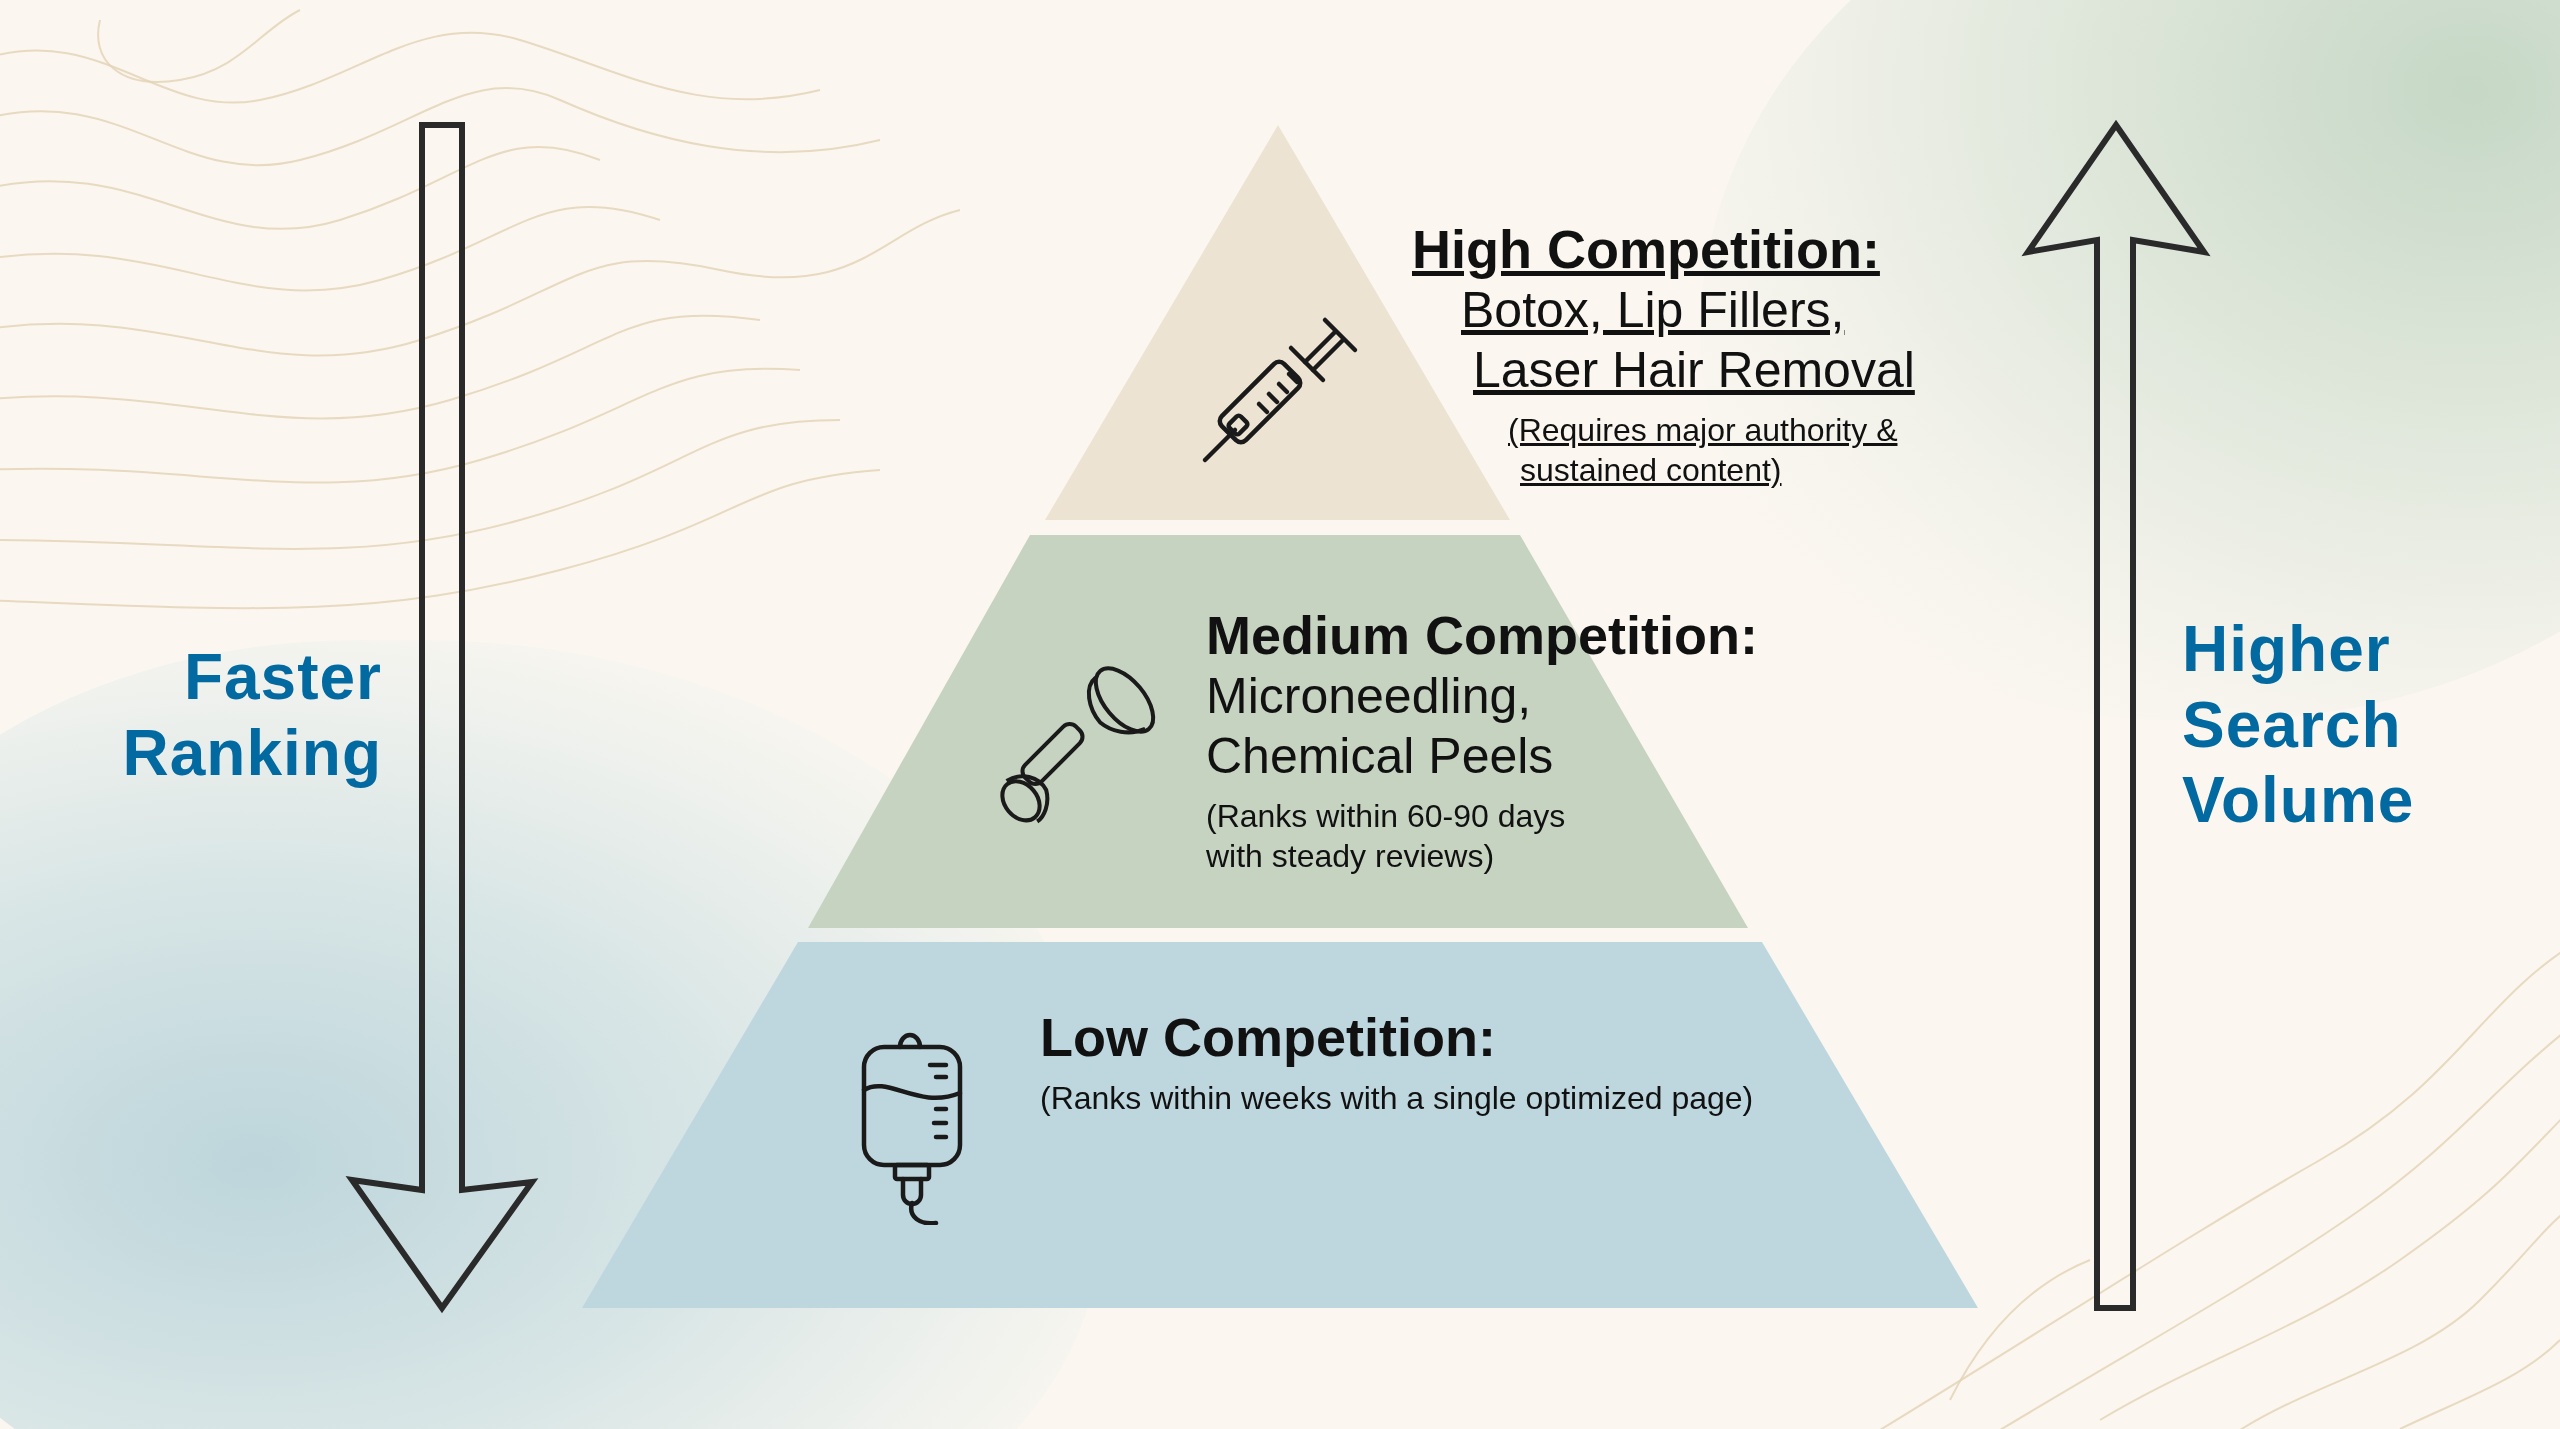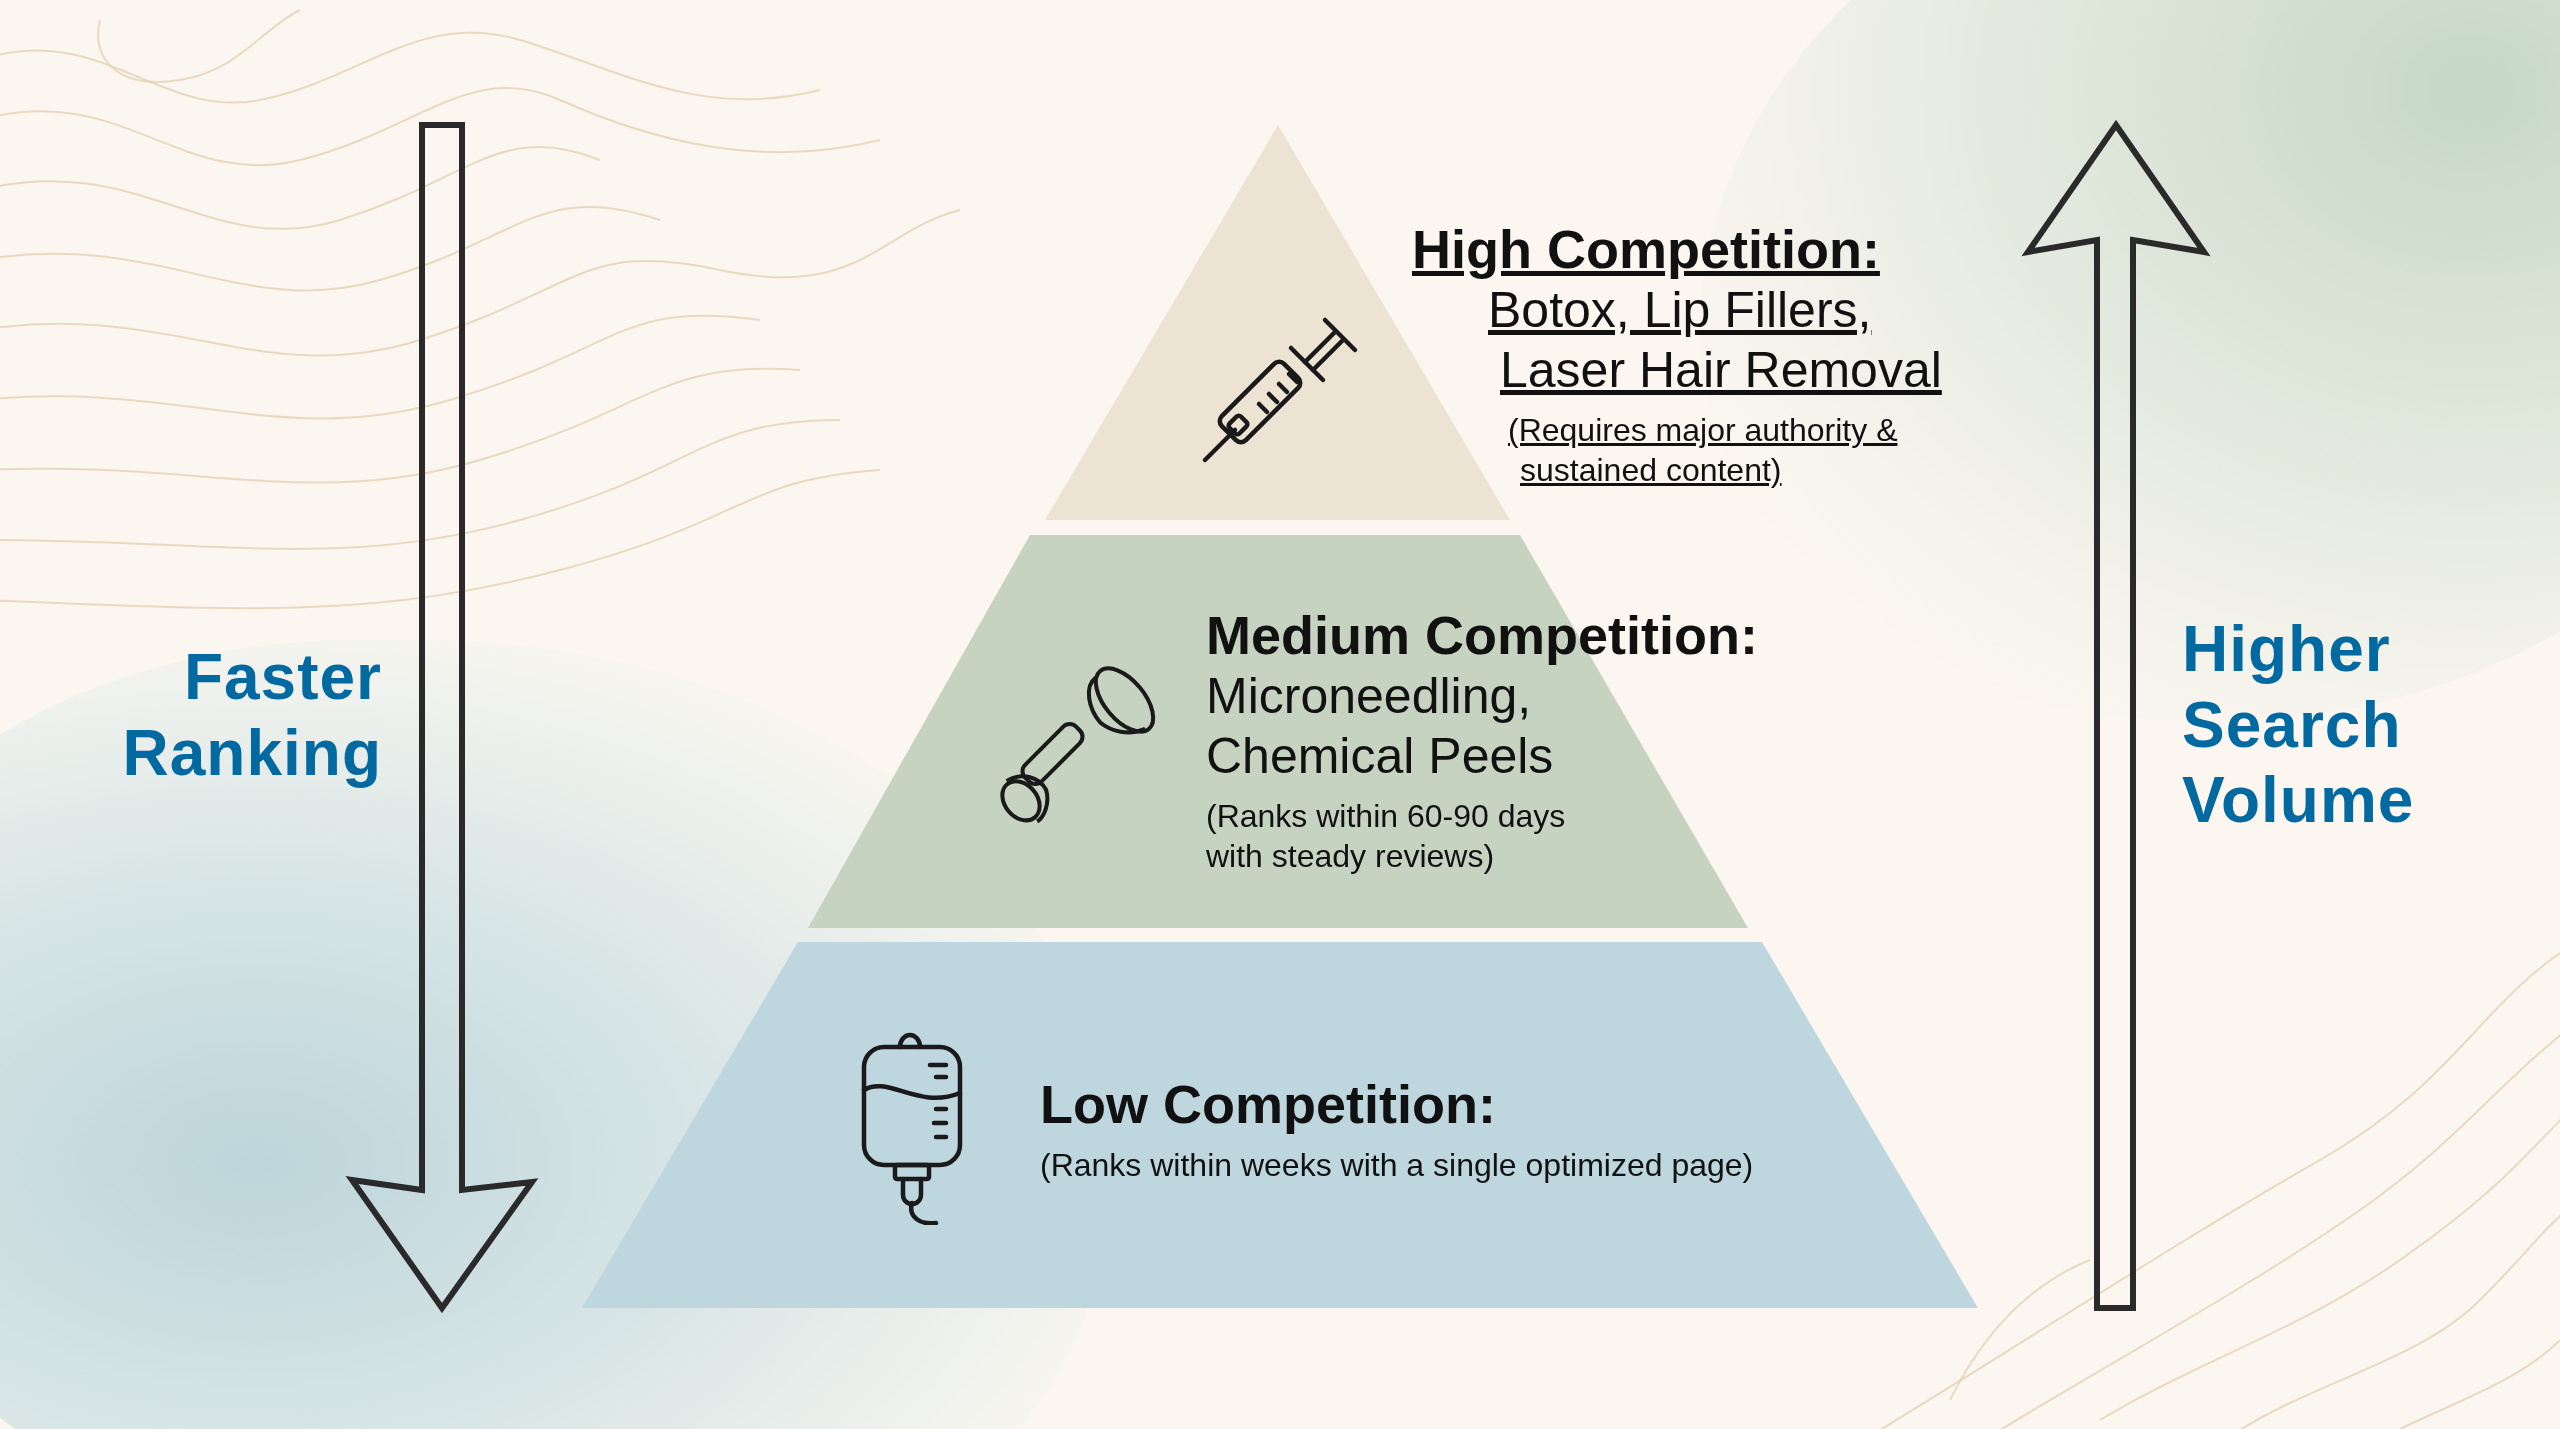--- a/index.html
+++ b/index.html
@@ -23,27 +23,27 @@
   svg.contours { position: absolute; inset: 0; }
   svg.contours path { fill: none; stroke: #e4d2b4; stroke-width: 2; opacity: 0.8; }
 
   .pyramid { position: absolute; inset: 0; }
   .tier-text { position: absolute; }
   .tier-title { font-weight: 700; font-size: 54px; line-height: 1.15; letter-spacing: 0px; }
   .tier-items { font-size: 50px; line-height: 1.2; }
   .tier-note { font-size: 32px; line-height: 1.25; margin-top: 10px; }
 
   #high-text { left: 1412px; top: 218px; text-decoration: underline; }
-  #high-text .tier-items { margin-left: 76px; }
+  #high-text .tier-items { margin-left: 49px; }
   #high-text .tier-items .line2 { display: block; margin-left: 12px; }
   #high-text .tier-note { margin-left: 96px; }
   #high-text .tier-note .line2 { display: block; margin-left: 12px; }
 
   #medium-text { left: 1206px; top: 604px; }
-  #low-text { left: 1040px; top: 1073px; }
+  #low-text { left: 1040px; top: 1006px; }
 
   .axis-label {
     position: absolute; font-weight: 700; font-size: 64px; line-height: 1.18;
     color: #0369a1; letter-spacing: 1px;
   }
   #left-label { right: 2178px; top: 640px; text-align: right; }
   #right-label { left: 2182px; top: 612px; text-align: left; }
   .axis-label span { display: block; }
 
   .arrow-svg { position: absolute; inset: 0; pointer-events: none; }

